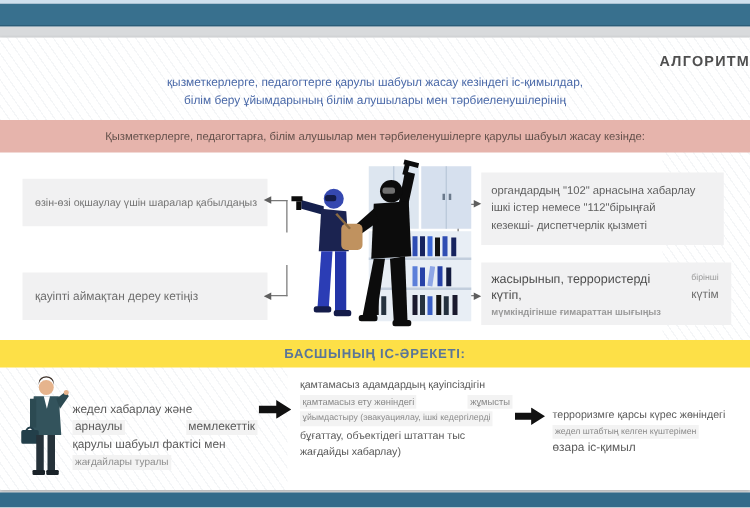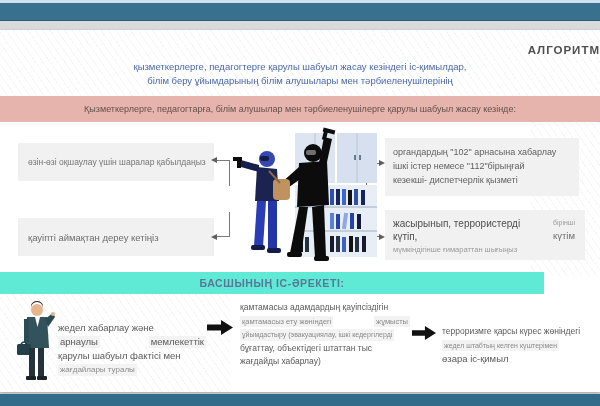--- a/index.html
+++ b/index.html
@@ -19,37 +19,37 @@
   .hatch.mr { top:66px; right:0; width:70px; height:180px; }
 
   .title { position:absolute; top:14px; left:0; width:600px; text-align:right;
            font-size:11.5px; font-weight:bold; letter-spacing:1px; color:#4f4f4f; }
   .sub1  { position:absolute; top:31px; left:0; width:600px; text-align:center; font-size:9.5px; color:#4a69a8; }
   .sub2  { position:absolute; top:45px; left:0; width:600px; text-align:center; font-size:9.5px; color:#4a69a8; }
 
   .pink-band { position:absolute; top:66px; left:0; width:600px; height:26px; background:#e6b4ac;
                display:flex; align-items:center; justify-content:center;
                font-size:9px; color:#63504b; }
-  .blue-band { position:absolute; top:242px; left:0; width:544px; height:22px; background:#5eead4;
+  .blue-band { position:absolute; top:242px; left:0; width:600px; height:22px; background:#fde047;
                display:flex; align-items:center; justify-content:center;
                font-size:10.5px; font-weight:bold; letter-spacing:.6px; color:#5b7697; }
 
   .gbox { position:absolute; background:#f1f1f2; color:#757575; }
   .box-l1 { top:113px; left:18px; width:196px; height:38px; display:flex; align-items:center;
             padding-left:10px; font-size:8.5px; }
   .box-l2 { top:188px; left:18px; width:196px; height:38px; display:flex; align-items:center;
             padding-left:10px; font-size:9.5px; color:#6d6d6d; }
   .box-r1 { top:108px; left:385px; width:194px; height:58px; padding:7px 6px 0 8px;
             font-size:9px; line-height:14px; color:#5f5f5f; }
   .box-r2 { top:180px; left:385px; width:200px; height:50px; padding:7px 6px 0 8px; }
   .r2-row { display:flex; justify-content:space-between; width:182px; }
   .r2-main { font-size:10px; color:#4e4e4e; line-height:13px; }
   .r2-side1 { font-size:7px; color:#9a9a9a; padding-top:2px; }
   .r2-side2 { font-size:9.5px; color:#6f6f6f; }
-  .r2-sub  { font-size:7.5px; color:#9a9a9a; margin-top:2px; }
+  .r2-sub  { font-size:7.5px; color:#9a9a9a; margin-top:2px;font-weight:bold; }
 
   
   .conn { position:absolute; border-color:#7a7a7a; }
   .ah-left  { position:absolute; width:0; height:0; border-top:3px solid transparent; border-bottom:3px solid transparent; border-right:6px solid #5f5f5f; }
   .ah-right { position:absolute; width:0; height:0; border-top:3px solid transparent; border-bottom:3px solid transparent; border-left:6px solid #5f5f5f; }
 
   .illus { position:absolute; top:97px; left:233px; width:145px; height:136px; }
 
   .man-icon { position:absolute; top:270px; left:15px; width:42px; height:84px; }
 

